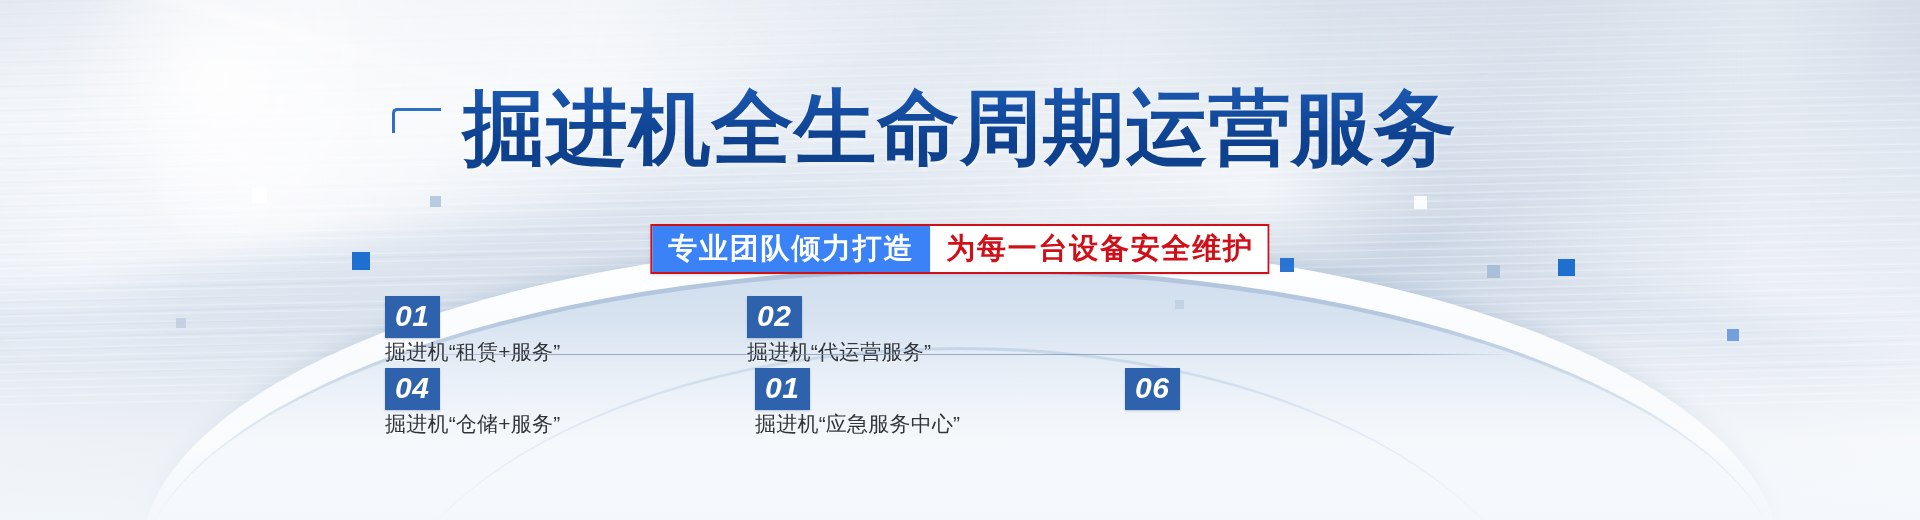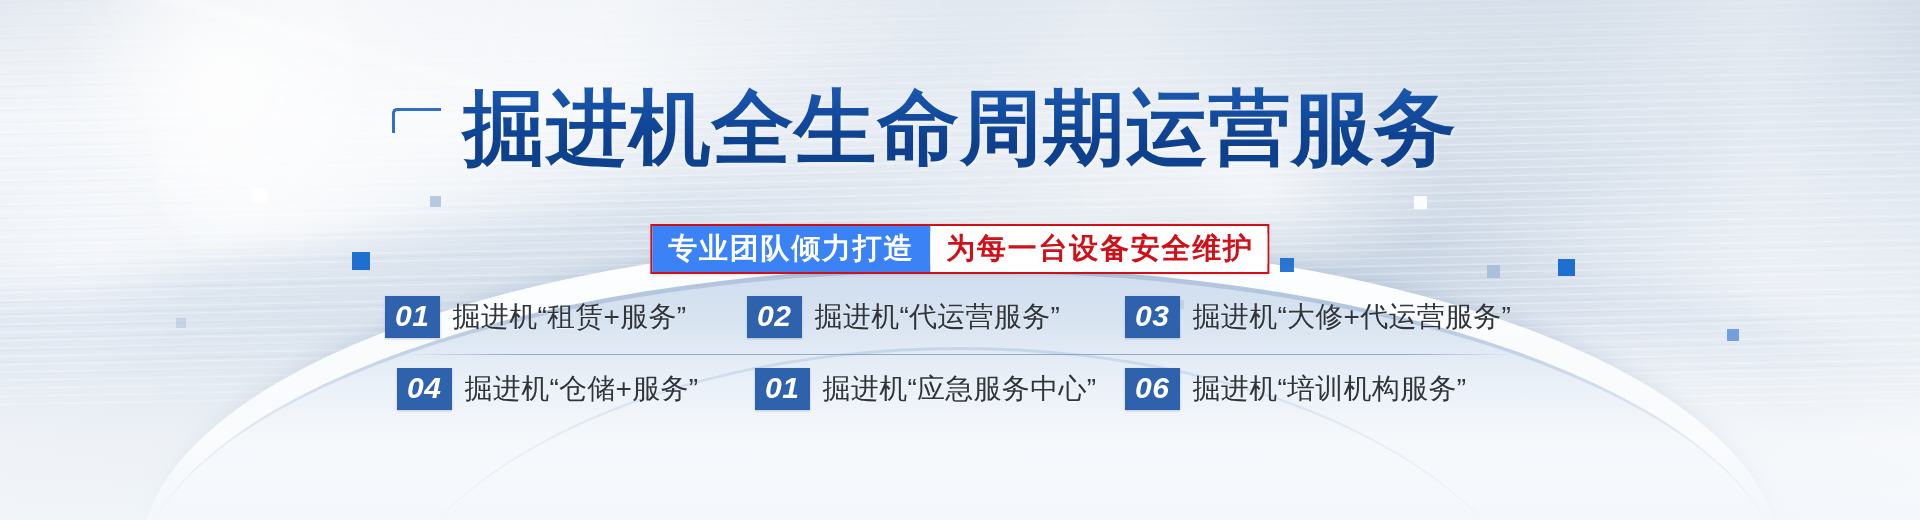--- a/index.html
+++ b/index.html
@@ -155,49 +155,47 @@
     padding:5px 16px 7px 16px;
     line-height:1.18;
     font-family:"DejaVu Serif","Liberation Serif",serif;
   }
   .ribbon-b{
     background:#fff;color:#cf1018;
     font-size:29px;font-weight:bold;letter-spacing:.06em;
     padding:5px 14px 7px 16px;
     line-height:1.18;
     font-family:"DejaVu Serif","Liberation Serif",serif;
-    border-radius:9px;
   }
 
   .svc{
     position:absolute;left:50%;transform:translateX(-50%);
     width:1150px;
   }
   .svc-row{
     display:flex;align-items:center;
     height:58px;
   }
   .svc-row.row1{justify-content:flex-start;gap:0;}
   .divider{
     width:1110px;height:1px;margin:0 auto;
     background:linear-gradient(90deg,rgba(140,160,185,0) 0%,rgba(125,148,178,.75) 10%,rgba(125,148,178,.75) 90%,rgba(140,160,185,0) 100%);
   }
-  .svc-item{display:flex;align-items:center;}
+  .svc-item{display:flex;align-items:flex-start;flex-direction:column;}
   .num{
     display:inline-block;
     background:#2f62ad;color:#ffffff;
     font-size:30px;font-weight:bold;font-style:italic;
     padding:1px 10px 3px 10px;
     letter-spacing:.02em;
     line-height:1.25;
     box-shadow:0 1px 2px rgba(90,115,150,.35);
   }
   .svc-text{
-    margin-left:13px;
-    font-size:28px;color:#30353c;font-weight:500;
+    font-size:21px;color:#30353c;font-weight:500;
     letter-spacing:.01em;
     text-shadow:0 1px 1px rgba(255,255,255,.6);
     white-space:nowrap;
   }
 </style>
 </head>
 <body>
 
 <div id="banner">
 
@@ -251,42 +249,37 @@
     <div class="svc" style="top:296px;">
       <div class="svc-row row1" id="svc-row-1" style="position: relative;">
           <div class="svc-item" style="position: absolute; left: 0px; top: 0px;">
             <span class="num">01</span>
             <span class="svc-text">掘进机“租赁+服务”</span>
           </div>
           <div class="svc-item" style="position: absolute; left: 362px; top: 0px;">
             <span class="num">02</span>
             <span class="svc-text">掘进机“代运营服务”</span>
           </div>
-          <div class="svc-item" style="position: absolute; left: 740px; top: 0px;">
-            <span class="num">03</span>
-            <span class="svc-text">掘进机“大修+代运营服务”</span>
-          </div>
         </div>
     </div>
 
     <div class="svc" style="top:354px;">
       <div class="divider"></div>
     </div>
 
     <div class="svc" style="top:368px;">
       <div class="svc-row row1" id="svc-row-2" style="position: relative;">
-          <div class="svc-item" style="position: absolute; left: 12px; top: 0px;">
+          <div class="svc-item" style="position: absolute; left: 0px; top: 0px;">
             <span class="num">04</span>
             <span class="svc-text">掘进机“仓储+服务”</span>
           </div>
           <div class="svc-item" style="position: absolute; left: 370px; top: 0px;">
             <span class="num">01</span>
             <span class="svc-text">掘进机“应急服务中心”</span>
           </div>
           <div class="svc-item" style="position: absolute; left: 740px; top: 0px;">
             <span class="num">06</span>
-            <span class="svc-text">掘进机“培训机构服务”</span>
           </div>
         </div>
     </div>
 
   </div>
 </div>
 
 </body></html>

